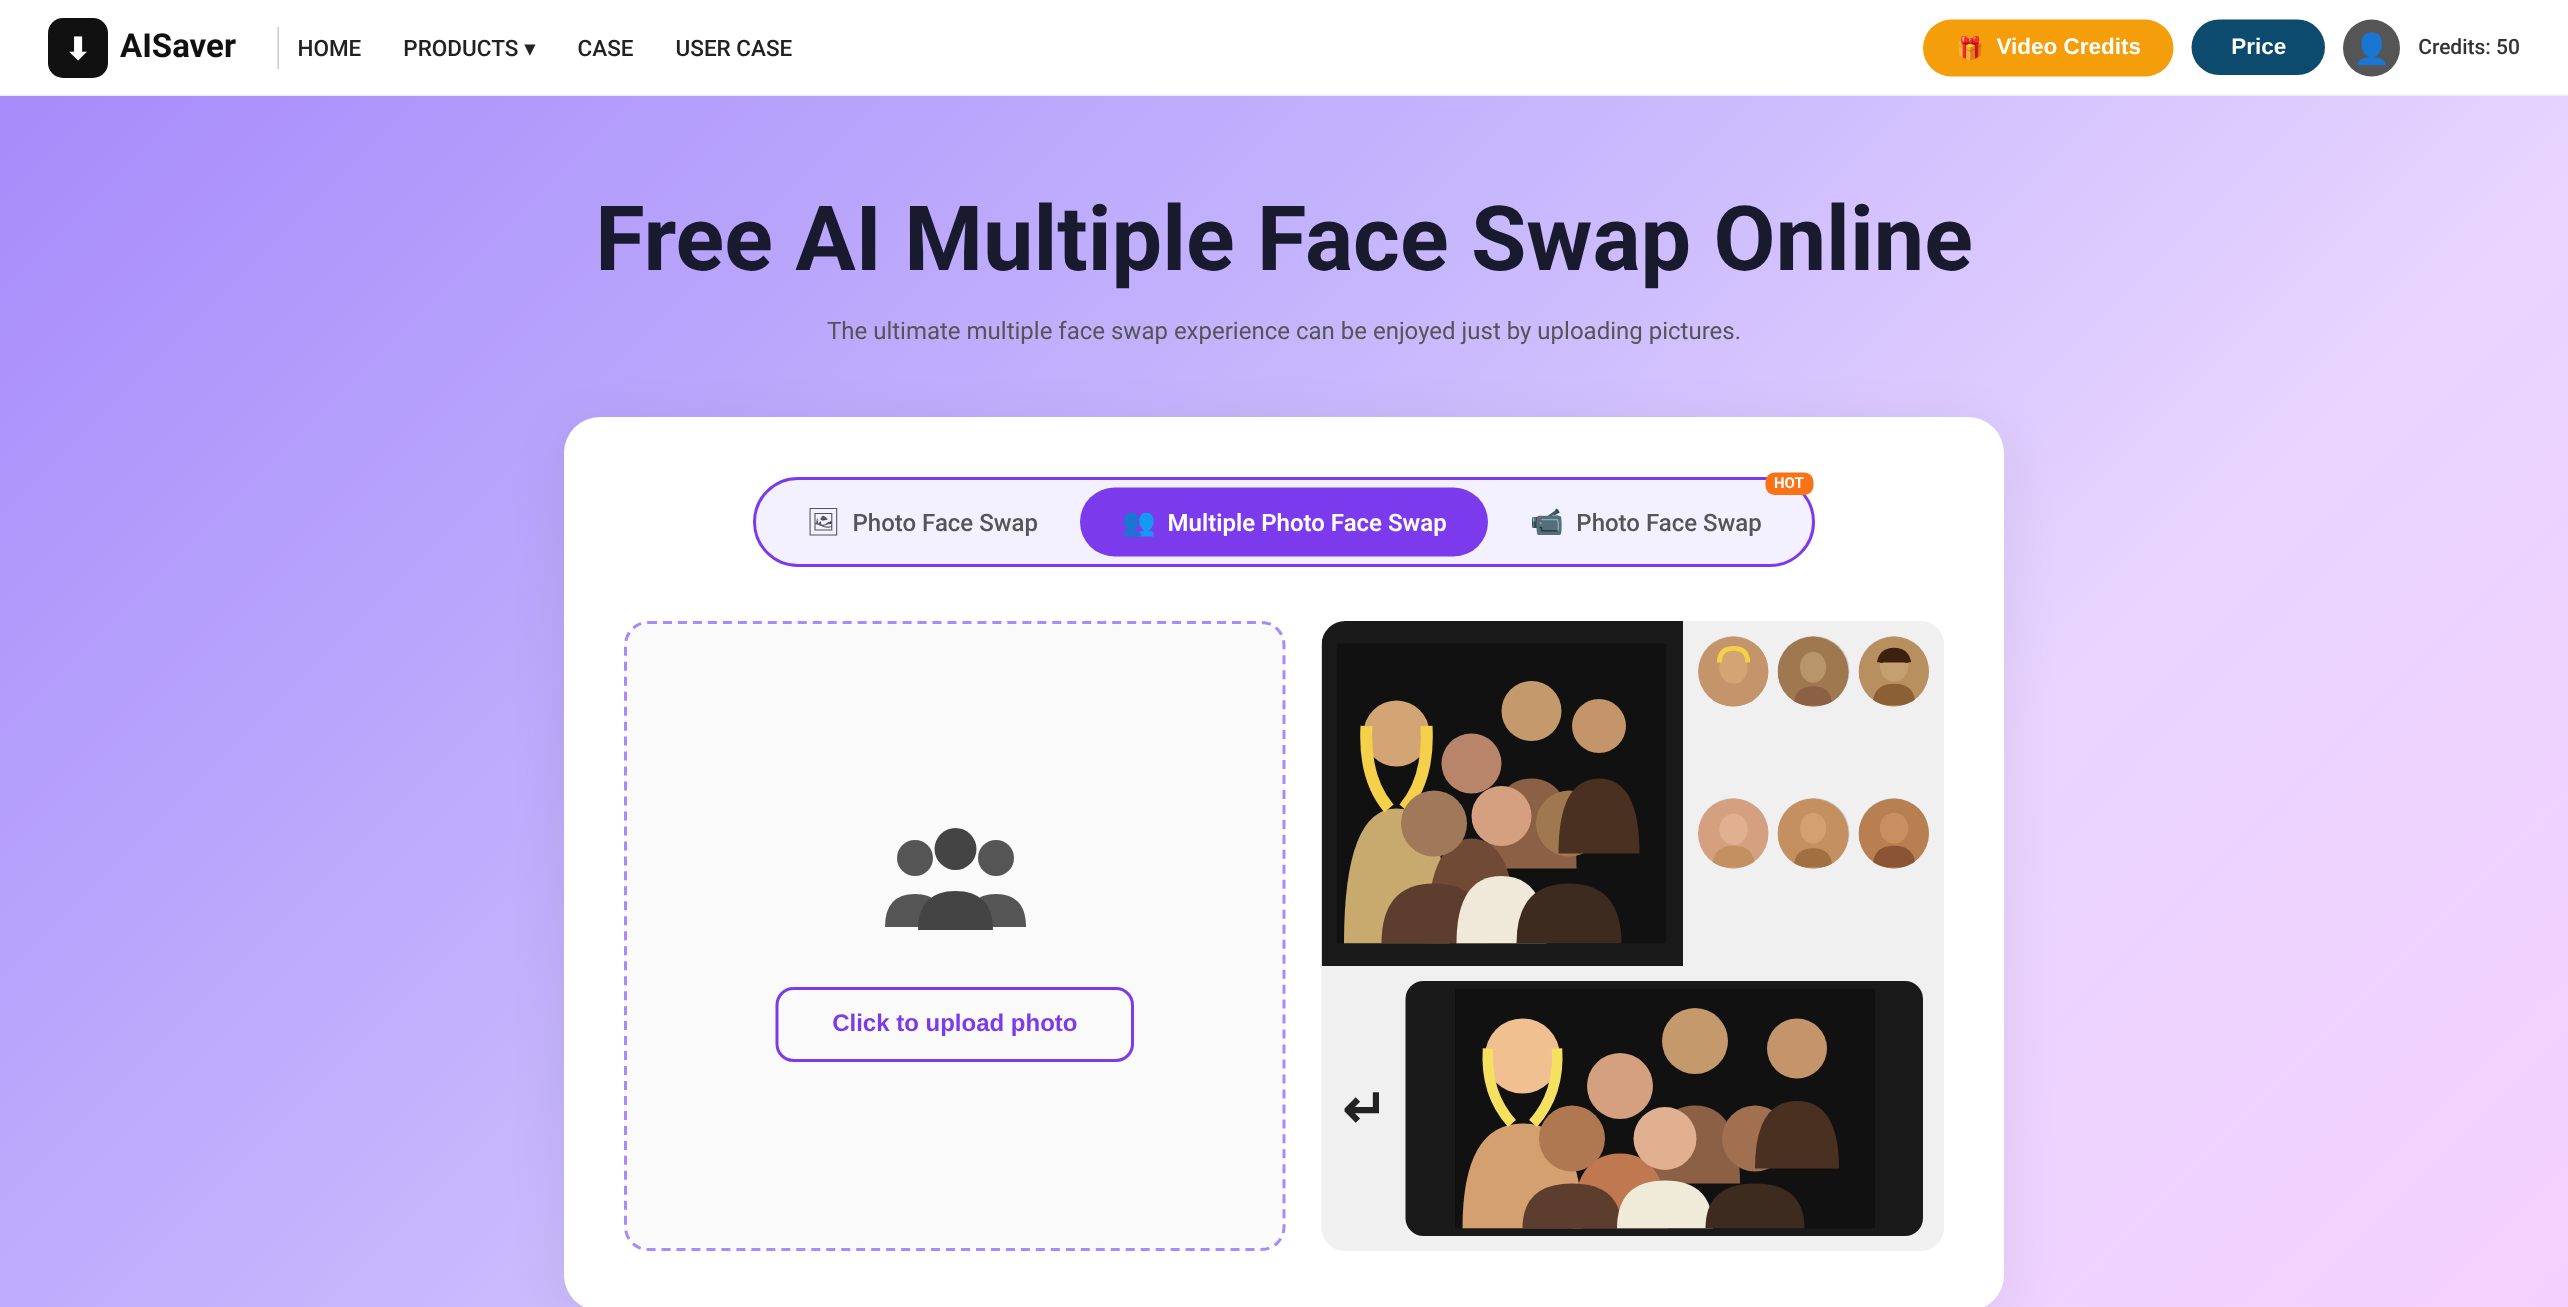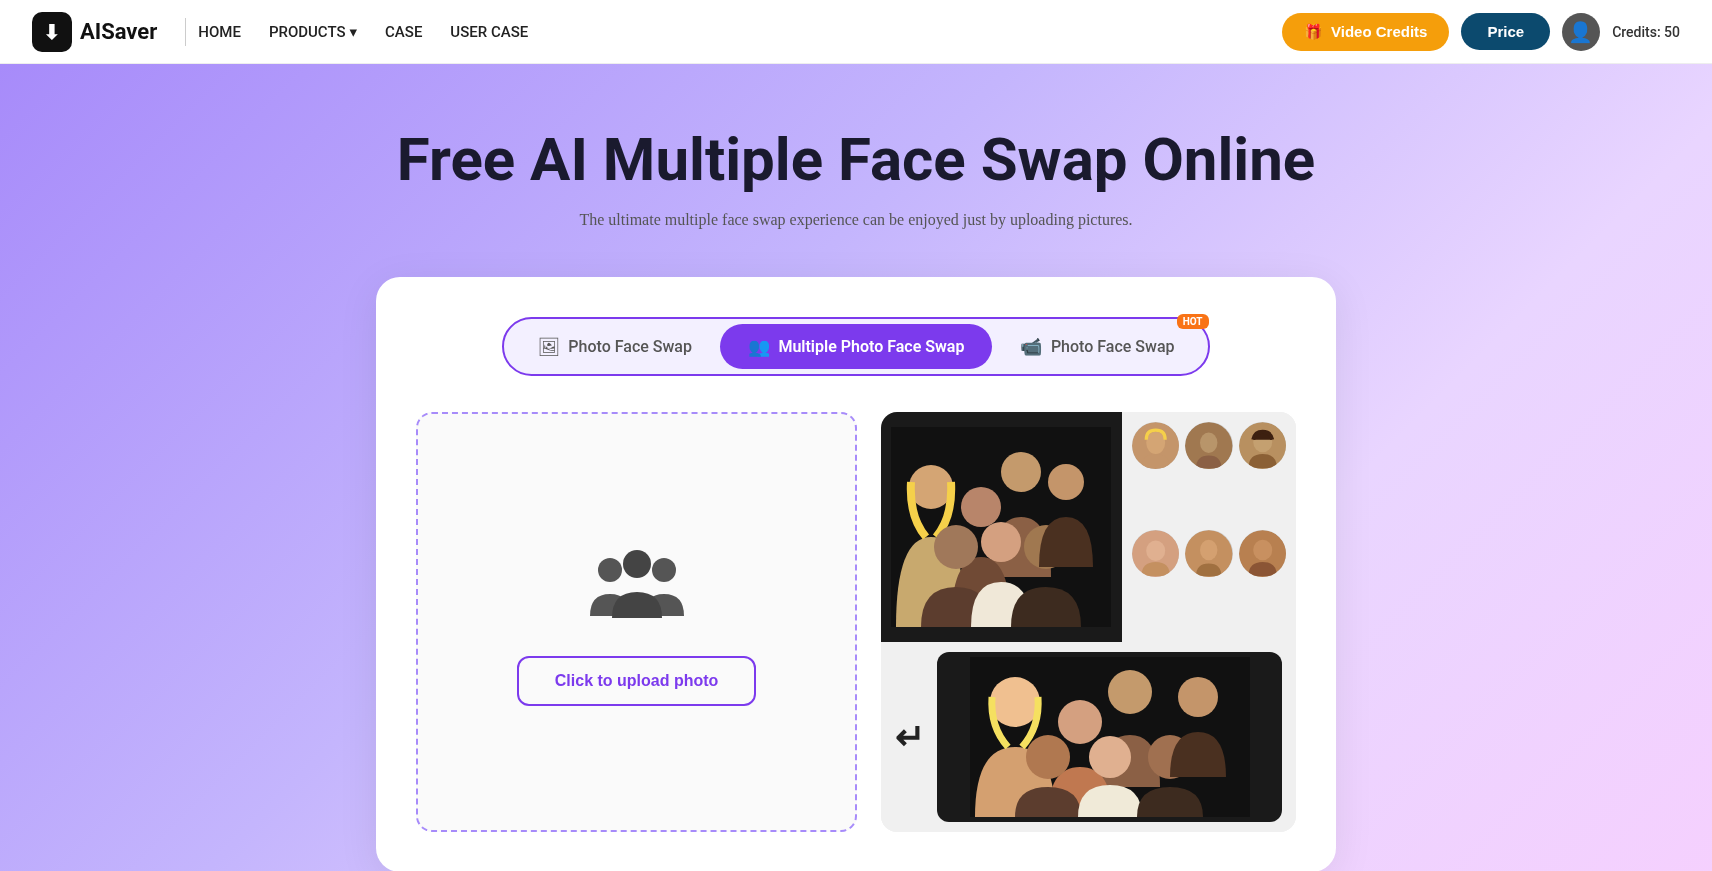--- a/index.html
+++ b/index.html
@@ -118,21 +118,20 @@
       font-size: 60px;
       font-weight: 700;
       color: #1a1a2e;
       margin-bottom: 16px;
     }
     .hero-subtitle {
       text-align: center;
       font-size: 16px;
       color: #555;
       margin-bottom: 48px;
-      font-family: Liberation Serif, serif;
     }
 
     
     .main-card {
       background: #fff;
       border-radius: 24px;
       padding: 40px;
       max-width: 960px;
       margin: 0 auto;
       box-shadow: 0 8px 40px rgba(0,0,0,0.08);

